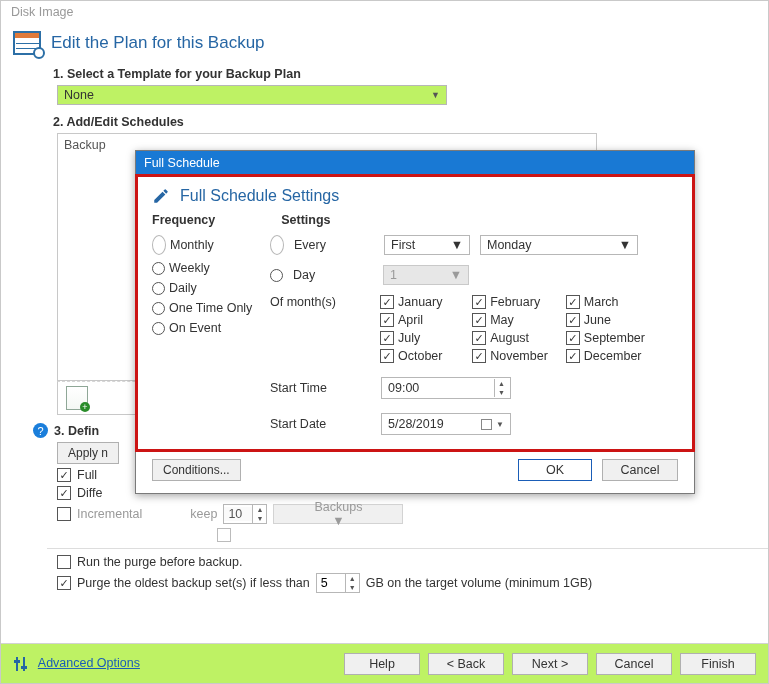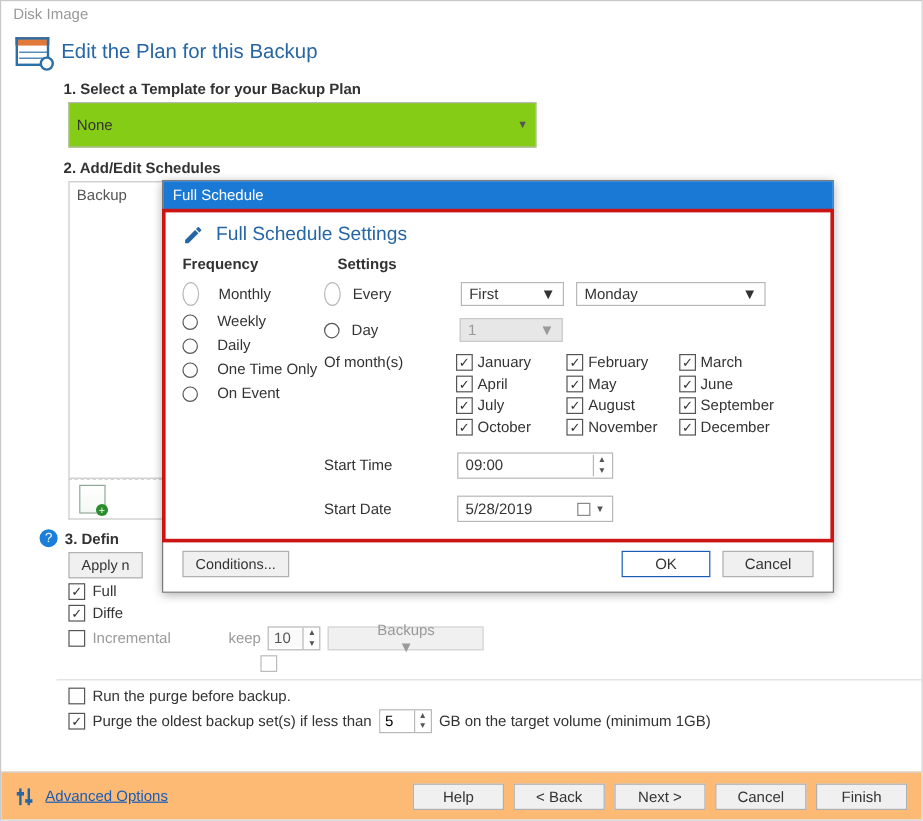--- a/index.html
+++ b/index.html
@@ -9,62 +9,62 @@
   .content { padding:0 10px 6px 10px; }
   .hdr-row { display:flex; align-items:center; gap:8px; margin:6px 0 10px 2px;}
   .cal-icon { width:30px; height:28px; position:relative; }
   .cal-base { width:28px; height:24px; border:2px solid #2c6fa6; background:#fff; position:absolute; top:2px; left:0;}
   .cal-top { position:absolute; top:2px; left:0; width:28px; height:7px; background:#e07a3a; border:2px solid #2c6fa6; border-bottom:none;}
   .cal-line { position:absolute; left:3px; right:3px; height:1px; background:#2c6fa6;}
   .cal-clock { width:12px; height:12px; border:2px solid #2c6fa6; border-radius:50%; background:#fff; position:absolute; bottom:-2px; right:-2px;}
   .hdr-text { color:#2666a4; font-size:17px; }
   .steps { margin-left:46px; }
   .step-label { font-weight:700; color:#333; margin:6px 0 4px -4px; }
-  .dd { width:390px; height:38px; border:1px solid #b7b7b7; background:#84cc16; display:flex; align-items:center; justify-content:space-between; padding:0 6px; margin-bottom:10px;}
+  .dd { width:390px; height:20px; border:1px solid #b7b7b7; background:#bef264; display:flex; align-items:center; justify-content:space-between; padding:0 6px; margin-bottom:10px;}
   .dd .arr { font-size:9px; color:#555;}
   .list-box { width:540px; height:248px; border:1px solid #c8c8c8; background:#fff; padding:4px 6px; margin-bottom:0;}
   .list-pad { color:#555; font-size:12.5px; }
   .toolbar-below { width:540px; height:34px; border:1px solid #c8c8c8; border-top:1px dashed #d6d6d6; display:flex; align-items:center; padding:0 8px; gap:6px; margin-bottom:8px;}
   .tool-icon { width:22px; height:24px; border:1px solid #8fa797; background:linear-gradient(#fff,#f4f8f4); position:relative;}
   .tool-plus { position:absolute; bottom:-3px; right:-3px; width:10px; height:10px; background:#2a8c2a; color:#fff; font-size:9px; line-height:10px; text-align:center; border-radius:50%; }
   .q-icon { width:15px; height:15px; border-radius:50%; background:#1a7edb; color:#fff; font-size:11px; display:inline-flex; align-items:center; justify-content:center; margin-right:6px; vertical-align:middle;}
   .sec3-head { display:flex; align-items:center; margin-left:-24px;}
   .btn-sm { height:22px; border:1px solid #b0b0b0; background:#f0f0f0; font-size:12px; padding:0 10px; display:inline-flex; align-items:center; cursor:default;}
   .row { display:flex; align-items:center; gap:6px; margin:4px 0;}
   .chk { width:14px; height:14px; border:1px solid #555; display:inline-flex; align-items:center; justify-content:center; font-size:11px; color:#333; background:#fff;}
   .chk.checked::after { content:"✓"; }
   .disabled { color:#9a9a9a;}
   .tiny-dd { height:20px; border:1px solid #c6c6c6; background:#fff; display:inline-flex; align-items:center; justify-content:center; padding:0 4px; min-width:60px;flex-direction:column;}
   .tiny-dd.dis { background:#f0f0f0; color:#9a9a9a; border-color:#d3d3d3;}
   .spin { height:20px; border:1px solid #b7b7b7; display:inline-flex; align-items:center;}
   .spin input { border:none; width:28px; text-align:left; padding:0 4px; font-size:12.5px; outline:none;}
   .spin .upd { width:14px; display:flex; flex-direction:column; border-left:1px solid #b7b7b7;}
   .spin .upd span { font-size:7px; text-align:center; line-height:9px; color:#555;}
   .hr { height:1px; background:#ddd; margin:6px -10px; }
-  .footer { position:absolute; bottom:0; left:0; right:0; height:40px; border-top:1px solid #d2d2d2; display:flex; align-items:center; justify-content:space-between; padding:0 12px; background:#fdba74;}
+  .footer { position:absolute; bottom:0; left:0; right:0; height:40px; border-top:1px solid #d2d2d2; display:flex; align-items:center; justify-content:space-between; padding:0 12px; background:#bef264;}
   .footer-right { display:flex; gap:8px;}
   .btn { height:22px; min-width:76px; border:1px solid #b0b0b0; background:#f0f0f0; font-size:12.5px; display:inline-flex; align-items:center; justify-content:center; cursor:default;}
   .adv-icon { display:inline-block; width:16px; height:16px; position:relative; vertical-align:middle; margin-right:6px;}
   .adv-icon::before,.adv-icon::after { content:""; position:absolute; background:#2666a4;}
   .adv-icon::before { width:2px; height:14px; left:3px; top:1px;}
   .adv-icon::after { width:2px; height:14px; left:10px; top:1px;}
   .adv-ic-knob { position:absolute; width:6px; height:3px; background:#2666a4;}
   .adv-link { color:#1a5db7; text-decoration:underline; font-size:12.5px; cursor:default;}
 
   
   .modal { position:absolute; left:134px; top:149px; width:560px; background:#fff; box-shadow:0 2px 8px rgba(0,0,0,.35); border:1px solid #7a7a7a;}
   .modal-title { height:24px; background:#1979d4; color:#fff; font-size:12.5px; display:flex; align-items:center; padding:0 8px;}
   .mod-red { border:3px solid #cc1414; margin:-1px; padding:10px 14px 14px 14px;}
   .mod-hdr { display:flex; align-items:center; gap:10px; margin-bottom:8px;}
   .pencil { width:18px; height:18px; transform:rotate(0deg);}
   .pencil svg { width:18px; height:18px;}
   .mod-title { color:#2666a4; font-size:16px;}
   .cols-head { display:flex; gap:66px; font-weight:700; margin-bottom:8px; }
   .freq { display:flex; flex-direction:column; gap:6px; width:118px;}
-  .radio-row { display:flex; align-items:center; gap:16px;}
+  .radio-row { display:flex; align-items:center; gap:4px;}
   .radio { width:13px; height:13px; border:1px solid #555; border-radius:50%; display:inline-flex; align-items:center; justify-content:center;}
   .radio.sel::after { content:""; width:7px; height:7px; background:#333; border-radius:50%;}
   .settings-col { flex:1; display:flex; flex-direction:column; gap:10px;}
   .srow { display:flex; align-items:center; gap:10px;}
   .sel { height:20px; border:1px solid #b7b7b7; background:#fff; display:inline-flex; align-items:center; justify-content:space-between; padding:0 6px; font-size:12.5px;}
   .sel.dis { background:#e7e7e7; color:#9a9a9a; border-color:#c9c9c9;}
   .months { display:grid; grid-template-columns:repeat(3,1fr); gap:4px 18px; margin-left:0; width:265px;text-align:center;}
   .month-row { display:flex; align-items:center; gap:4px;}
   .field-row { display:flex; align-items:center; gap:16px; margin-top:4px;}
   .field-label { width:95px; }

